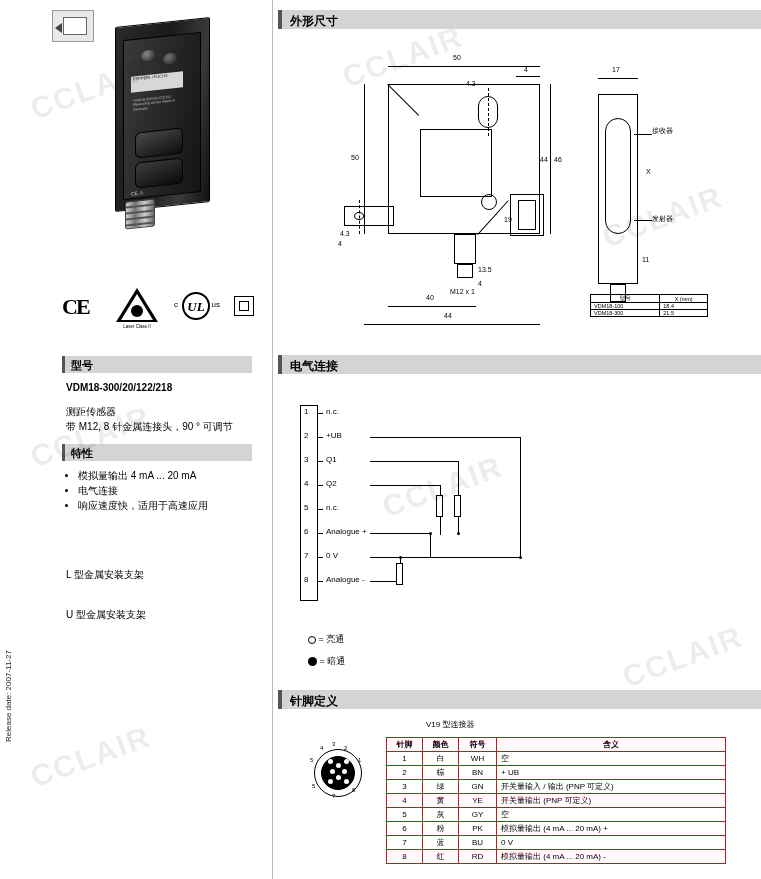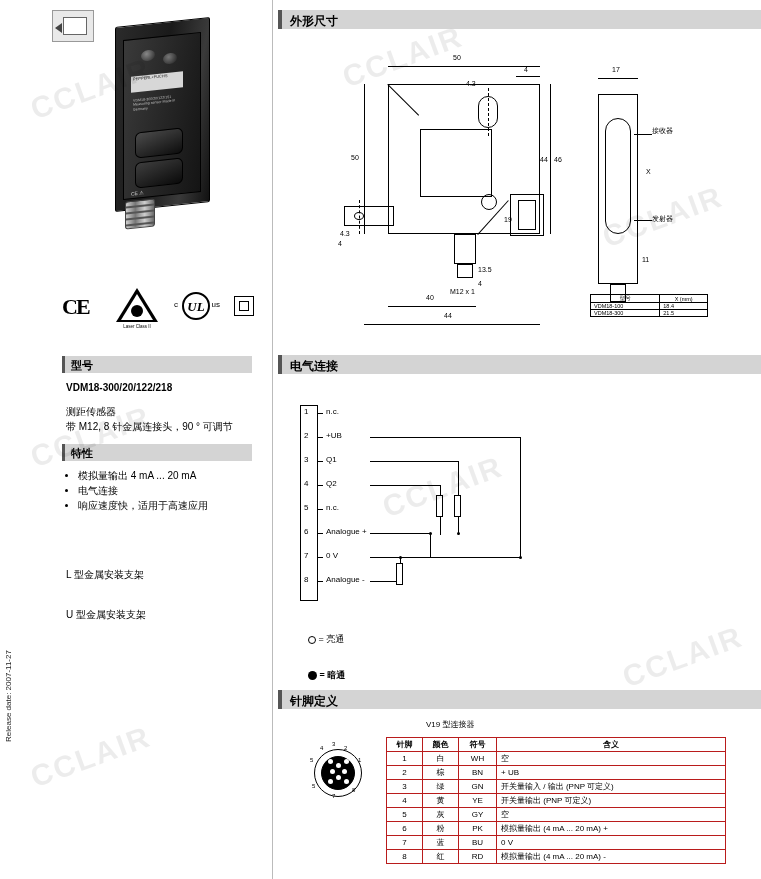--- a/index.html
+++ b/index.html
@@ -373,21 +373,21 @@
 
       <div class="dot" style="left:151px; top:147px;"></div>
       <div class="dot" style="left:179px; top:147px;"></div>
       <div class="dot" style="left:241px; top:171px;"></div>
       <div class="dot" style="left:121px; top:171px;"></div>
 
       <div class="legend" style="left:30px; top:248px;">
         <span class="circ-o"></span>
         <span>= 亮通</span>
       </div>
-      <div class="legend" style="left:30px; top:284px;font-weight:bold;">
+      <div class="legend" style="left:30px; top:270px;">
         <span class="circ-f"></span>
         <span>= 暗通</span>
       </div>
     </div>
 
     <div class="rhead" style="top:690px;">针脚定义</div>
 
     <div class="rbox" style="top:715px; height:160px;">
       <div style="position:absolute; left:148px; top:4px; font-size:8px;">V19 型连接器</div>
 

